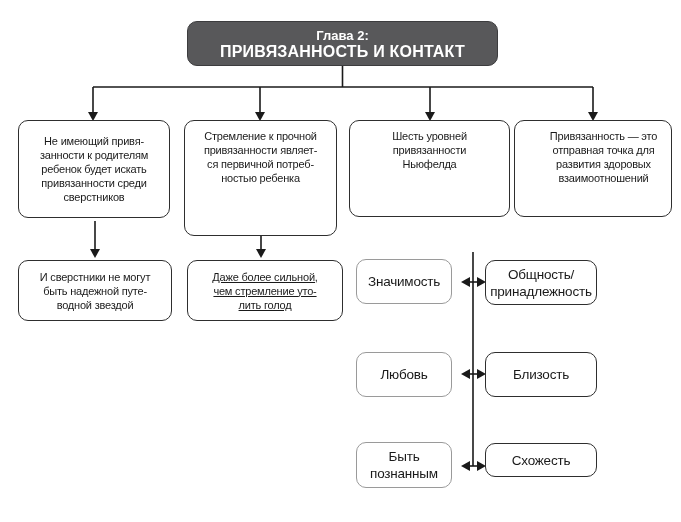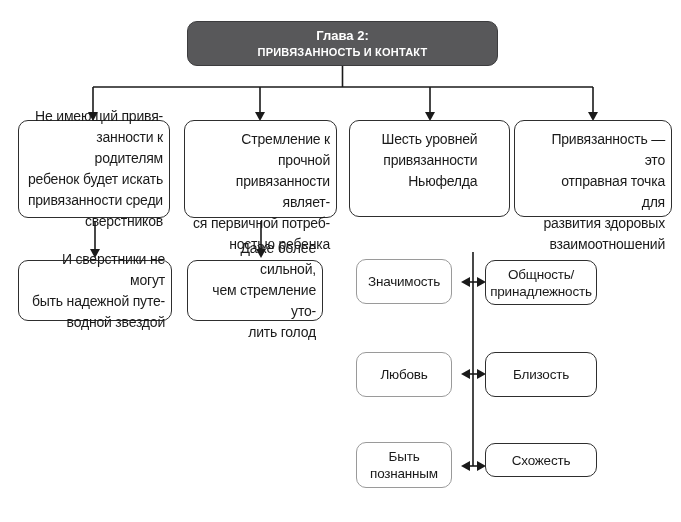--- a/index.html
+++ b/index.html
@@ -28,50 +28,49 @@
     background: var(--header_bg, #58585a);
     border: 1.5px solid var(--header_border, #3c3c3e);
     border-radius: 10px;
     box-sizing: border-box;
     display: flex; flex-direction: column;
     justify-content: center;
     color: var(--header_text, #ffffff);
     text-align: center;
   }
   .header-line1 { font-size: 13px; font-weight: 700; line-height: 16px; }
-  .header-line2 { font-size: 11px; font-weight: 700; line-height: 16px; letter-spacing: 0.2px; }
+  .header-line2 { font-size: 16px; font-weight: 700; line-height: 16px; letter-spacing: 0.2px; }
 
   .node {
     position: absolute;
     background: #ffffff;
     border: 1.5px solid var(--box_border_dark, #2e2e2e);
     border-radius: 10px;
     box-sizing: border-box;
     display: flex; align-items: center; justify-content: center;
     text-align: center;
     padding: 4px 6px;
   }
   .node-text {
     white-space: pre-line;
-    font-size: 14px;
-    line-height: 21px;
+    font-size: 11px;
+    line-height: 14px;
     letter-spacing: -0.2px;
-    text-align: right;
   }
   .node.top-align { align-items: flex-start; padding-top: 8px; }
 
   
   .n-r1-1 { left: 18px;  top: 120px; width: 152px; height: 98px; }
-  .n-r1-2 { left: 184px; top: 120px; width: 153px; height: 98px; }
+  .n-r1-2 { left: 184px; top: 120px; width: 153px; height: 116px; }
   .n-r1-3 { left: 349px; top: 120px; width: 161px; height: 97px; }
   .n-r1-4 { left: 514px; top: 120px; width: 158px; height: 97px; padding-left: 27px; }
 
   
   .n-r2-1 { left: 18px;  top: 260px; width: 154px; height: 61px; }
-  .n-r2-2 { left: 187px; top: 260px; width: 136px; height: 61px; }
+  .n-r2-2 { left: 187px; top: 260px; width: 156px; height: 61px; text-decoration: underline; }
 
   
   .pairL { border-color: var(--box_border_gray, #9a9a9a); width: 96px; left: 356px; }
   .pairR { border-color: var(--box_border_dark, #2e2e2e); width: 112px; left: 485px; }
   .n-p1L { top: 259px; height: 45px; }
   .n-p1R { top: 260px; height: 45px; }
   .n-p2L { top: 352px; height: 45px; align-items: center; }
   .n-p2R { top: 352px; height: 45px; }
   .n-p3L { top: 442px; height: 46px; }
   .n-p3R { top: 443px; height: 34px; }

